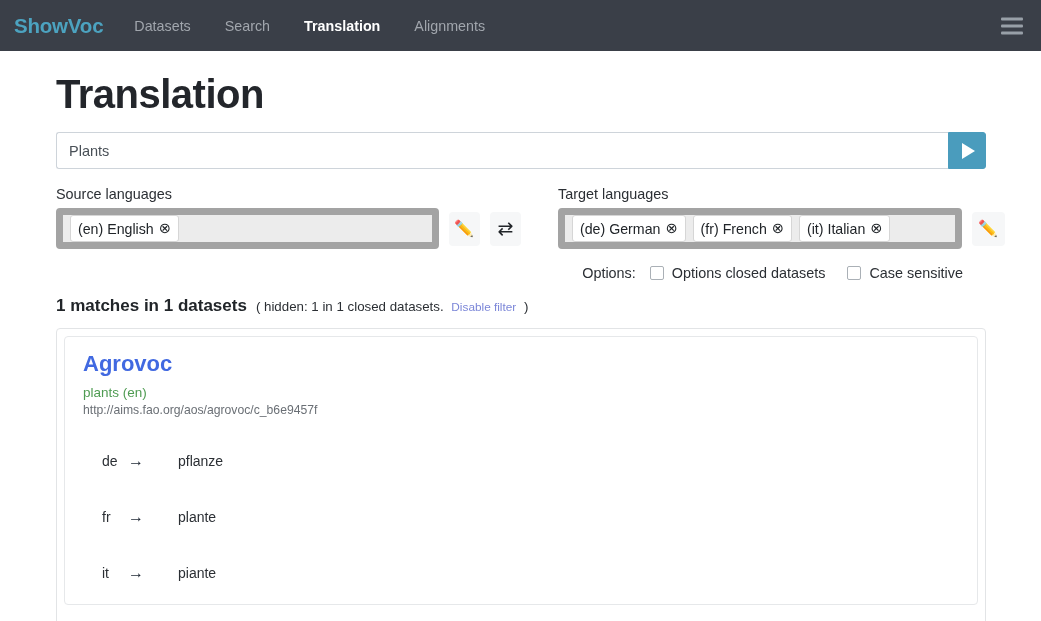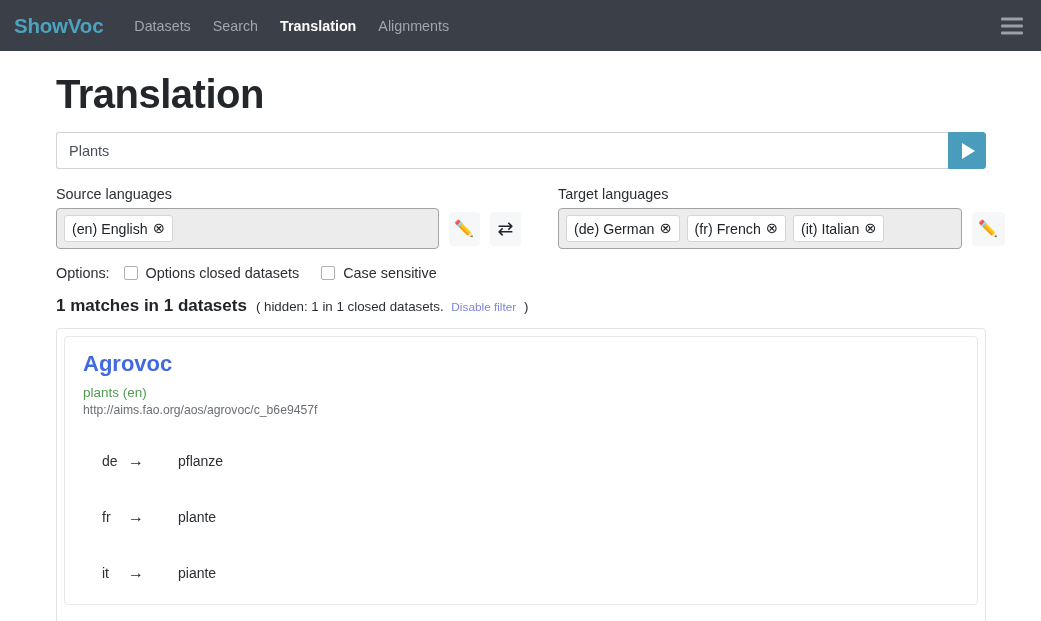--- a/index.html
+++ b/index.html
@@ -30,21 +30,21 @@
     font-weight: bold;
     letter-spacing: -0.2px;
     margin-right: 20px;
     padding-left: 5px;
     cursor: pointer;
     white-space: nowrap;
   }
   .nav-links {
     display: flex;
     align-items: center;
-    gap: 0px;
+    gap: 12px;
   }
   .nav-link {
     color: #a1a6ad;
     font-size: 14.3px;
     padding: 6px 11px;
     cursor: pointer;
     white-space: nowrap;
   }
   .nav-link.active { color: #ffffff; font-weight: bold; }
 
@@ -124,21 +124,21 @@
   .lang-block.target { margin-left: 33px; }
   .lang-label {
     font-size: 14.4px;
     color: #2b2f34;
     margin-bottom: 6px;
     display: block;
   }
   .lang-row { display: flex; align-items: center; }
   .chip-field {
     background: #ececec;
-    border: 1px solid #a3a3a3;
+    border: 7px solid #a3a3a3;
     border-radius: 4px;
     height: 41px;
     display: flex;
     align-items: center;
     padding: 0 7px;
     gap: 7px;
     overflow: hidden;
   }
   .chip-field.source { width: 404px; }
   .chip-field.target { width: 404px; }
@@ -179,20 +179,21 @@
   }
   .icon-btn.swap { font-size: 19px; }
 
   
   .options-row {
     display: flex;
     align-items: center;
     margin-top: 16px;
     font-size: 14.4px;
     color: #2b2f34;
+    justify-content: flex-end;
   }
   .options-label { margin-right: 14px; }
   .opt {
     display: flex;
     align-items: center;
     margin-right: 22px;
     cursor: pointer;
   }
   .cb {
     width: 14px; height: 14px;

